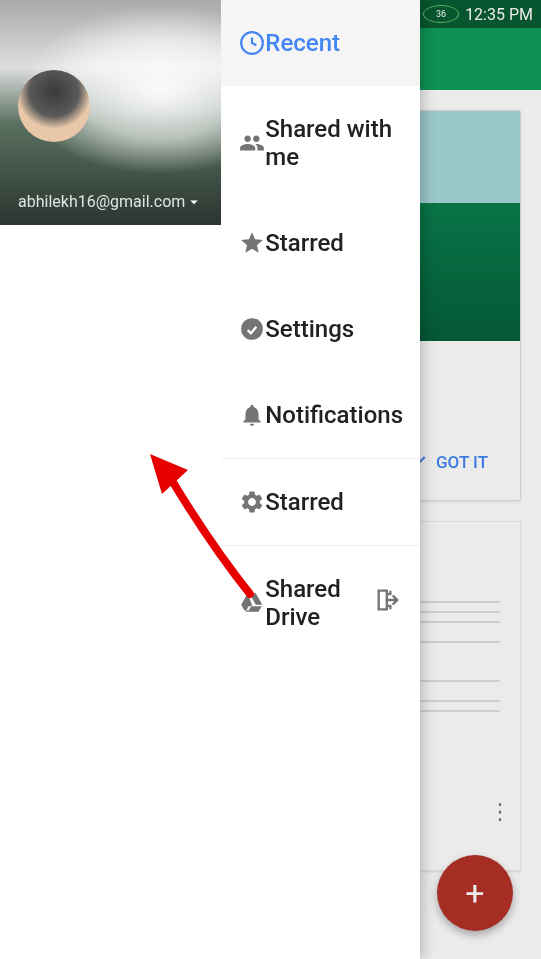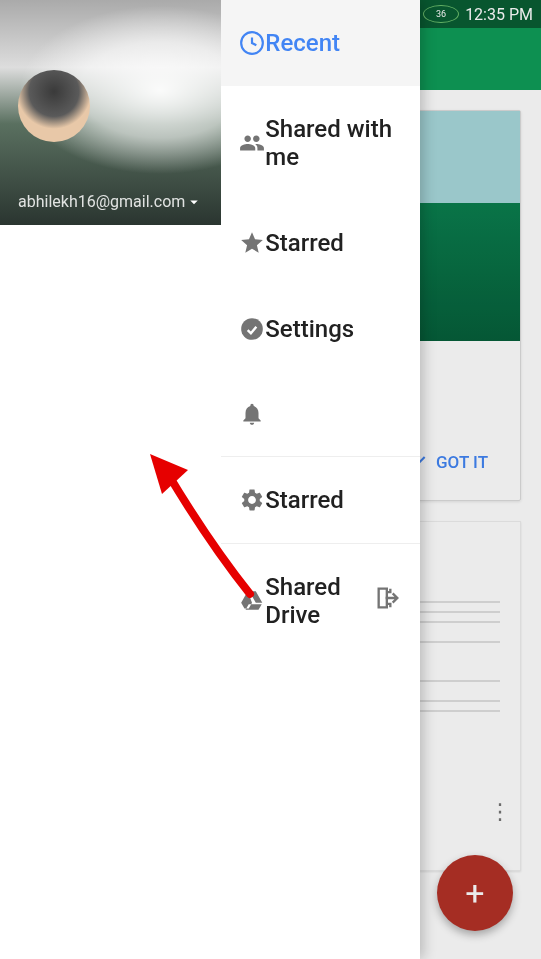--- a/index.html
+++ b/index.html
@@ -182,20 +182,21 @@
             </svg>
           </span>
         <span class="label">Settings</span>
       </div>
       <div class="menu-item bold">
         <span class="icon">
             <svg viewBox="0 0 24 24">
               <path d="M12 22c1.1 0 2-.9 2-2h-4c0 1.1.9 2 2 2zm6-6v-5c0-3.07-1.64-5.64-4.5-6.32V4c0-.83-.67-1.5-1.5-1.5S10.5 3.17 10.5 4v.68C7.63 5.36 6 7.92 6 11v5l-2 2v1h16v-1l-2-2z"></path>
             </svg>
           </span>
+        <span class="label">Notifications</span>
       </div>
     </div>
 
     <div class="sect">
       <div class="menu-item bold">
         <span class="icon">
             <svg viewBox="0 0 24 24">
               <path d="M19.14 12.94c.04-.3.06-.61.06-.94s-.02-.64-.06-.94l2.03-1.58c.18-.14.23-.41.12-.61l-1.92-3.32c-.12-.21-.37-.29-.59-.22l-2.39.96c-.5-.38-1.03-.7-1.62-.94l-.36-2.54c-.04-.24-.24-.41-.48-.41h-3.84c-.24 0-.44.17-.48.41l-.36 2.54c-.59.24-1.13.57-1.62.94l-2.39-.96c-.22-.08-.47 0-.59.22L2.74 8.87c-.12.21-.07.47.12.61l2.03 1.58c-.05.3-.07.63-.07.94s.02.64.07.94l-2.03 1.58c-.18.14-.23.41-.12.61l1.92 3.32c.12.21.37.29.59.22l2.39-.96c.5.38 1.03.7 1.62.94l.36 2.54c.04.24.24.41.48.41h3.84c.24 0 .44-.17.48-.41l.36-2.54c.59-.24 1.13-.56 1.62-.94l2.39.96c.22.08.47 0 .59-.22l1.92-3.32c.12-.21.07-.47-.12-.61l-2.03-1.58zM12 15.6c-1.98 0-3.6-1.62-3.6-3.6s1.62-3.6 3.6-3.6 3.6 1.62 3.6 3.6-1.62 3.6-3.6 3.6z"></path>
             </svg>
           </span>

